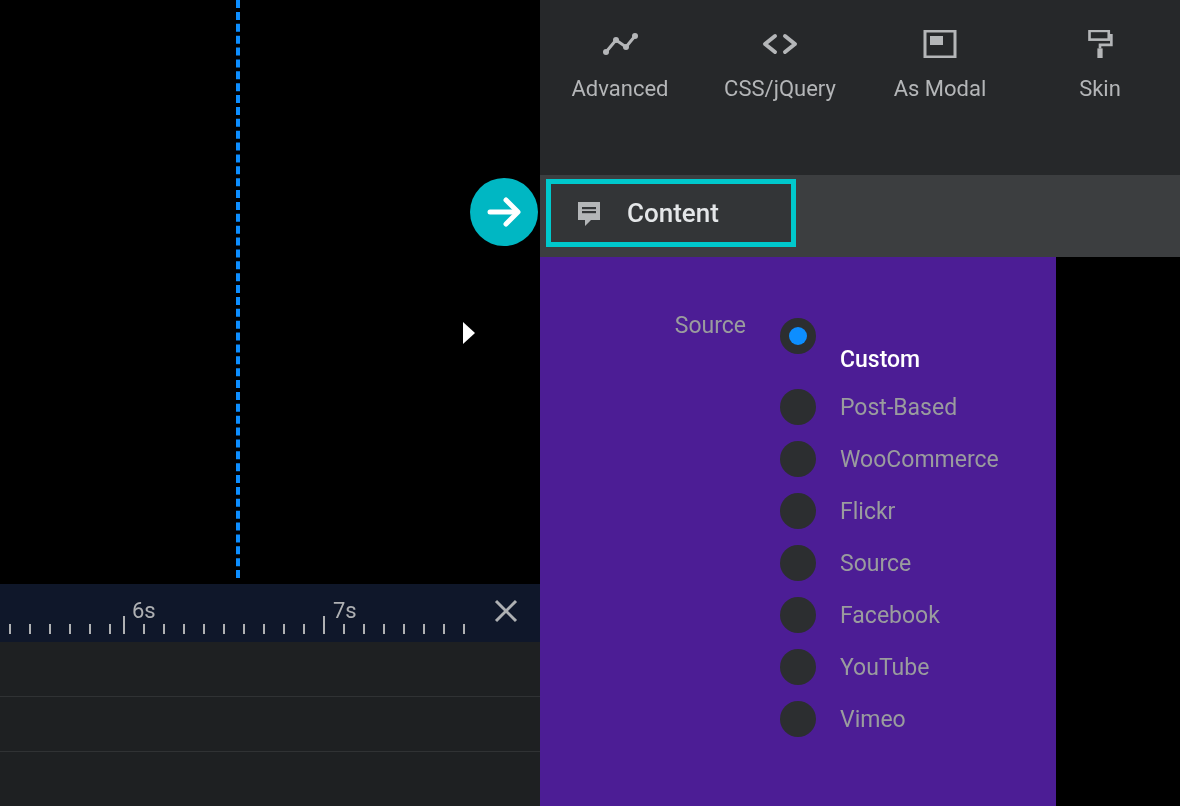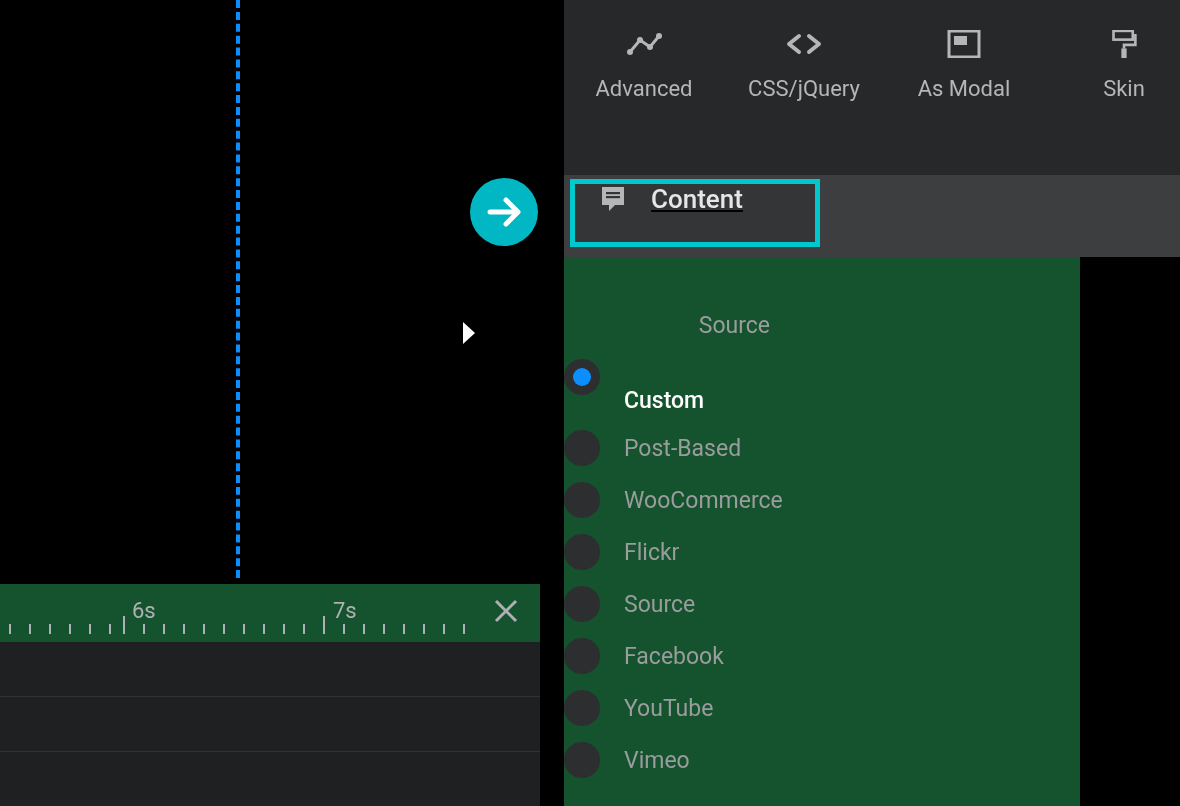--- a/index.html
+++ b/index.html
@@ -28,21 +28,21 @@
     display: flex; align-items: center; justify-content: center;
     cursor: pointer;
   }
   .expand-handle svg { width: 20px; height: 26px; fill: #fff; }
 
   
   .ruler {
     position: absolute;
     left: 0; top: 584px;
     width: 540px; height: 58px;
-    background: #14532d;
+    background: #0f172a;
   }
   .ruler-ticks {
     position: absolute;
     left: 0; top: 18px;
     width: 540px; height: 32px;
   }
   .tick {
     position: absolute;
     bottom: 0;
     width: 2px;
@@ -75,23 +75,23 @@
     background: #1e2022;
   }
   .track-row {
     height: 55px;
     border-bottom: 1px solid #303234;
   }
 
   
   .panel {
     position: absolute;
-    left: 564px; top: 0;
+    left: 540px; top: 0;
     width: 516px; height: 806px;
-    background: #14532d;
+    background: #4c1d95;
   }
   .topbar {
     position: absolute;
     left: 0; top: 0;
     width: 640px; height: 175px;
     background: #26282a;
   }
   .tabs {
     position: absolute;
     left: 0; top: 30px;
@@ -120,24 +120,23 @@
     display: flex;
     align-items: center;
   }
   .highlight-box {
     position: absolute;
     left: 6px; top: 4px;
     width: 250px; height: 68px;
     border: 5px solid #00c8cc;
     background: #333537;
     display: flex;
-    align-items: flex-start;
+    align-items: center;
     gap: 24px;
     padding-left: 24px;
-    text-decoration: underline;
   }
   .highlight-box svg { width: 28px; height: 28px; fill: #b4b6b8; }
   .highlight-box span { font-size: 26px; font-weight: 500; color: #e4e6e8; }
 
   
   .arrow-badge {
     position: absolute;
     left: 470px; top: 178px;
     width: 68px; height: 68px;
     border-radius: 50%;
@@ -146,21 +145,20 @@
     z-index: 5;
   }
   .arrow-badge svg { width: 40px; height: 40px; fill: none; stroke: #fff; stroke-width: 5; stroke-linecap: round; stroke-linejoin: round; }
 
   
   .form-row {
     position: absolute;
     left: 0; top: 298px;
     width: 640px;
     display: flex;
-    flex-direction: column;
   }
   .form-label {
     width: 240px;
     padding-right: 34px;
     text-align: right;
     font-size: 23px;
     color: #9a9c9e;
     padding-top: 14px;
   }
   .radios {

